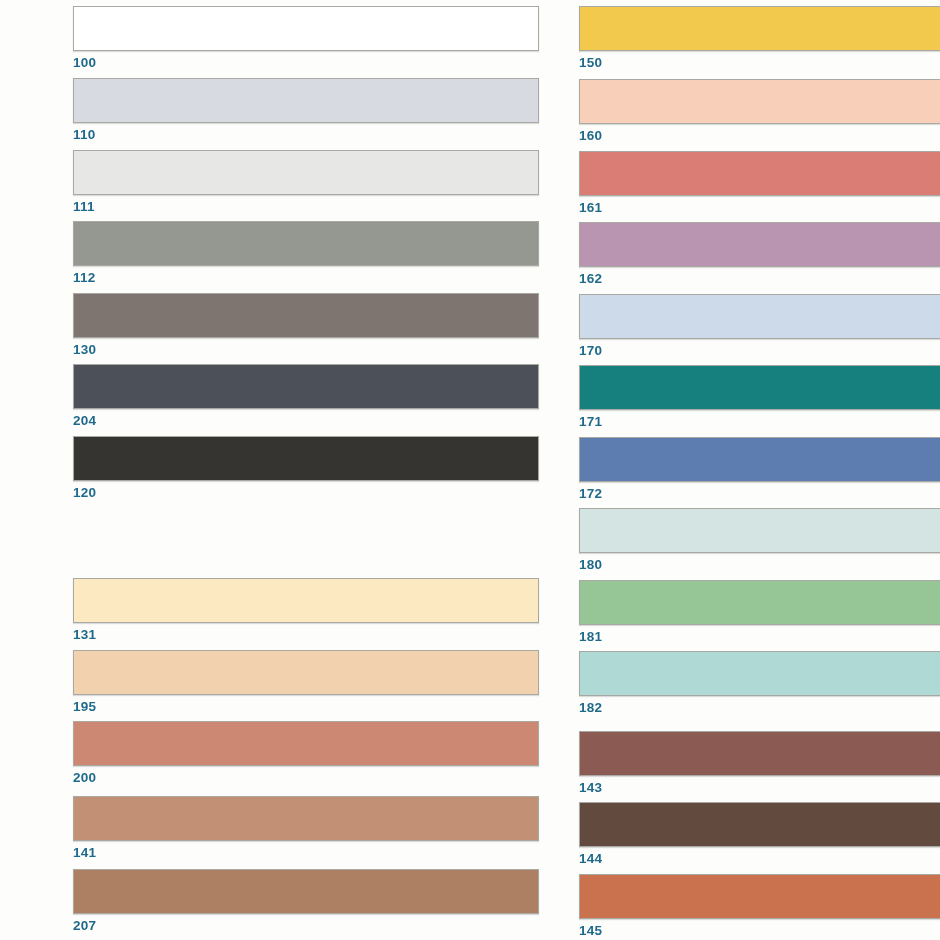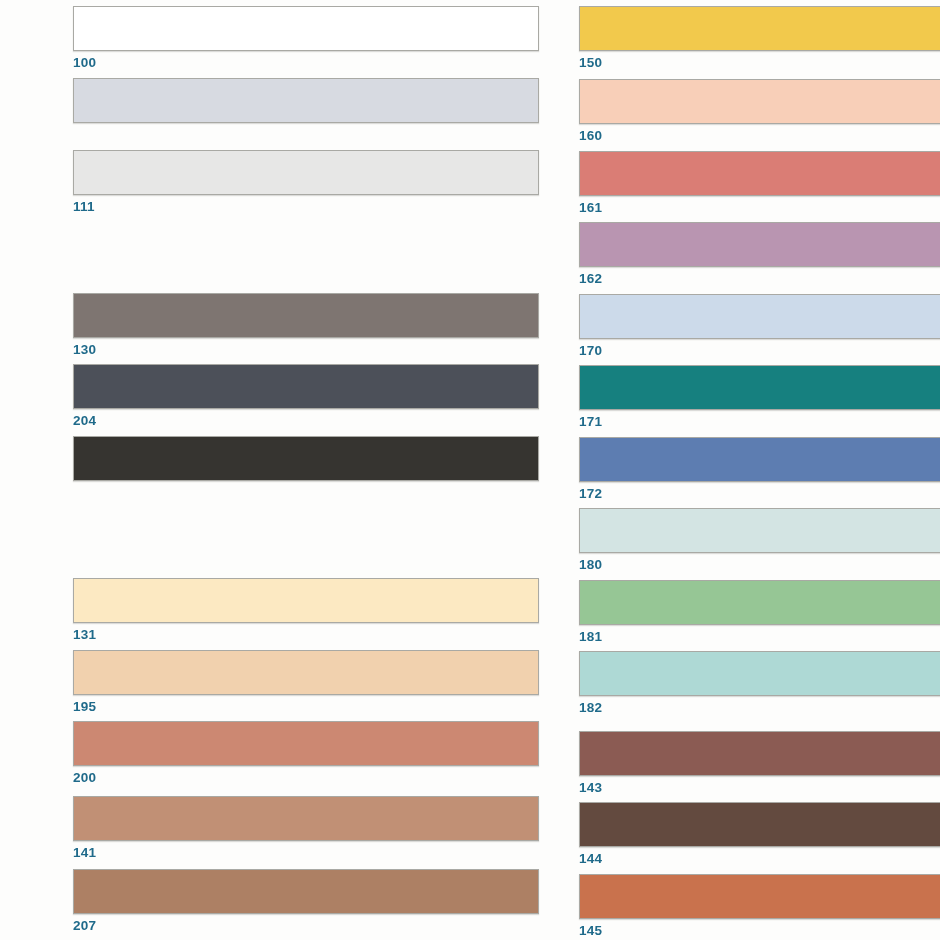--- a/index.html
+++ b/index.html
@@ -67,35 +67,41 @@
 <body>
 
 <div id="swatch-chart">
   <div class="column" id="column-left">
       <div class="swatch-row" style="top: 6px;">
         <div class="swatch-chip" title="white" style="background: rgb(255, 255, 255);"></div>
         <span class="swatch-label">100</span>
       </div>
       <div class="swatch-row" style="top: 78px;">
         <div class="swatch-chip" title="pale blue grey" style="background: rgb(215, 218, 225);"></div>
+        <span class="swatch-label">110</span>
       </div>
       <div class="swatch-row" style="top: 150px;">
         <div class="swatch-chip" title="light grey" style="background: rgb(231, 231, 230);"></div>
         <span class="swatch-label">111</span>
+      </div>
+      <div class="swatch-row" style="top: 221px;">
+        <div class="swatch-chip" title="medium grey green" style="background: rgb(148, 152, 145);"></div>
+        <span class="swatch-label">112</span>
       </div>
       <div class="swatch-row" style="top: 293px;">
         <div class="swatch-chip" title="warm grey" style="background: rgb(126, 117, 113);"></div>
         <span class="swatch-label">130</span>
       </div>
       <div class="swatch-row" style="top: 364px;">
         <div class="swatch-chip" title="slate grey" style="background: rgb(76, 80, 89);"></div>
         <span class="swatch-label">204</span>
       </div>
       <div class="swatch-row" style="top: 436px;">
         <div class="swatch-chip" title="near black" style="background: rgb(54, 52, 48);"></div>
+        <span class="swatch-label">120</span>
       </div>
       <div class="swatch-row" style="top: 578px;">
         <div class="swatch-chip" title="light vanilla" style="background: rgb(252, 233, 194);"></div>
         <span class="swatch-label">131</span>
       </div>
       <div class="swatch-row" style="top: 650px;">
         <div class="swatch-chip" title="sand beige" style="background: rgb(241, 209, 174);"></div>
         <span class="swatch-label">195</span>
       </div>
       <div class="swatch-row" style="top: 721px;">

